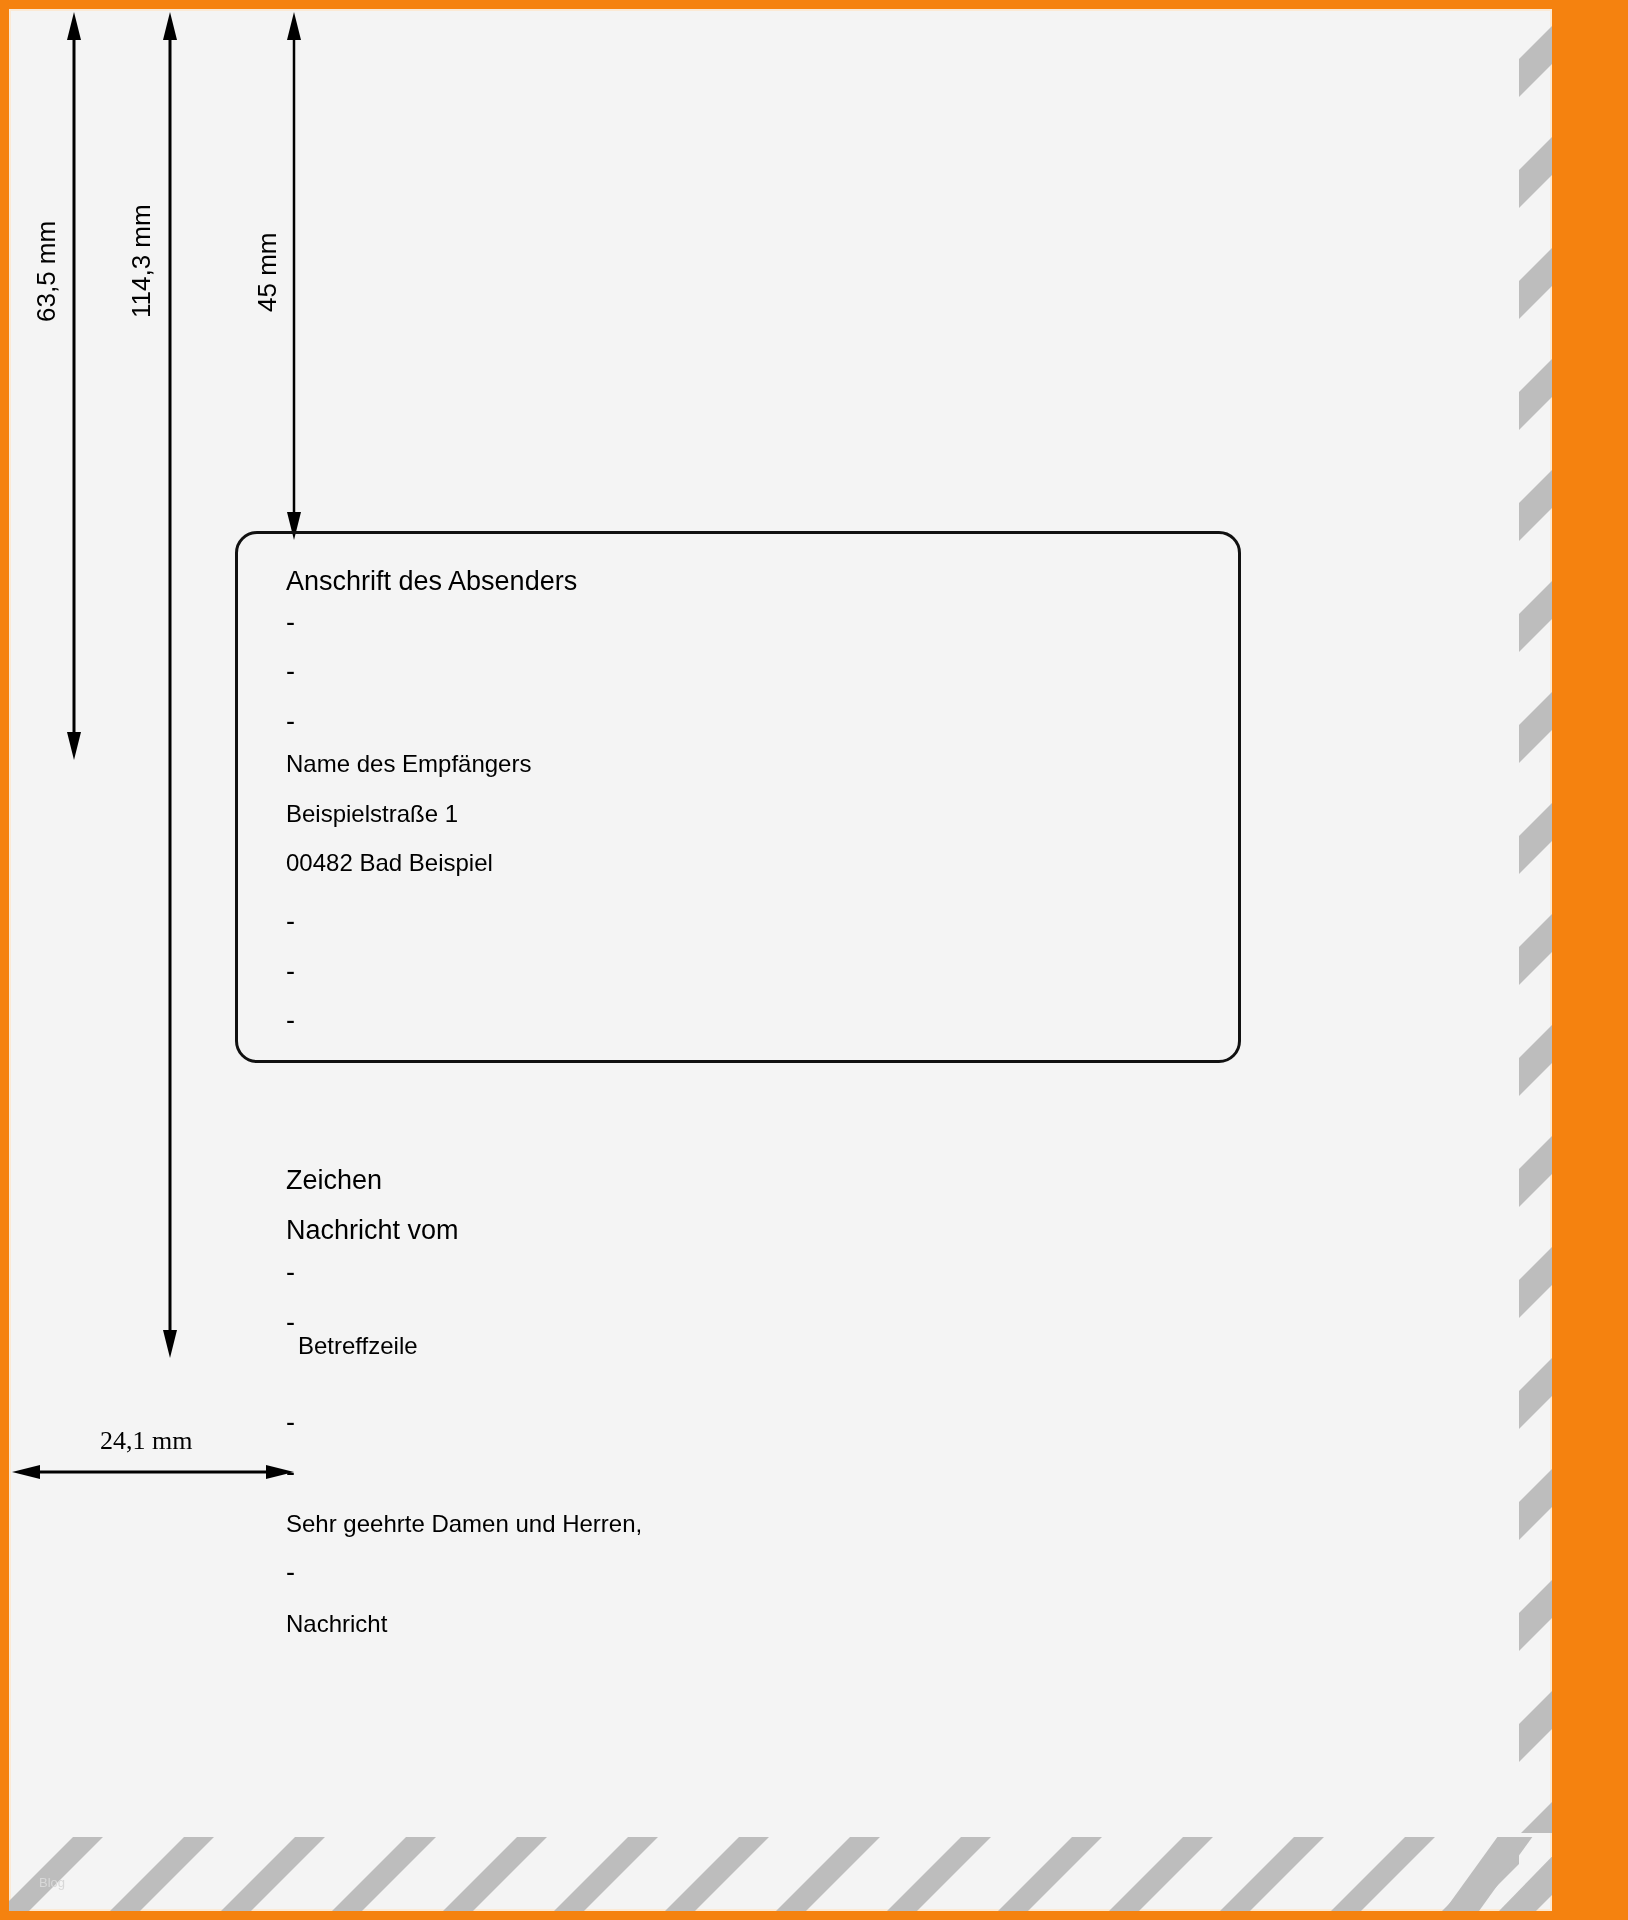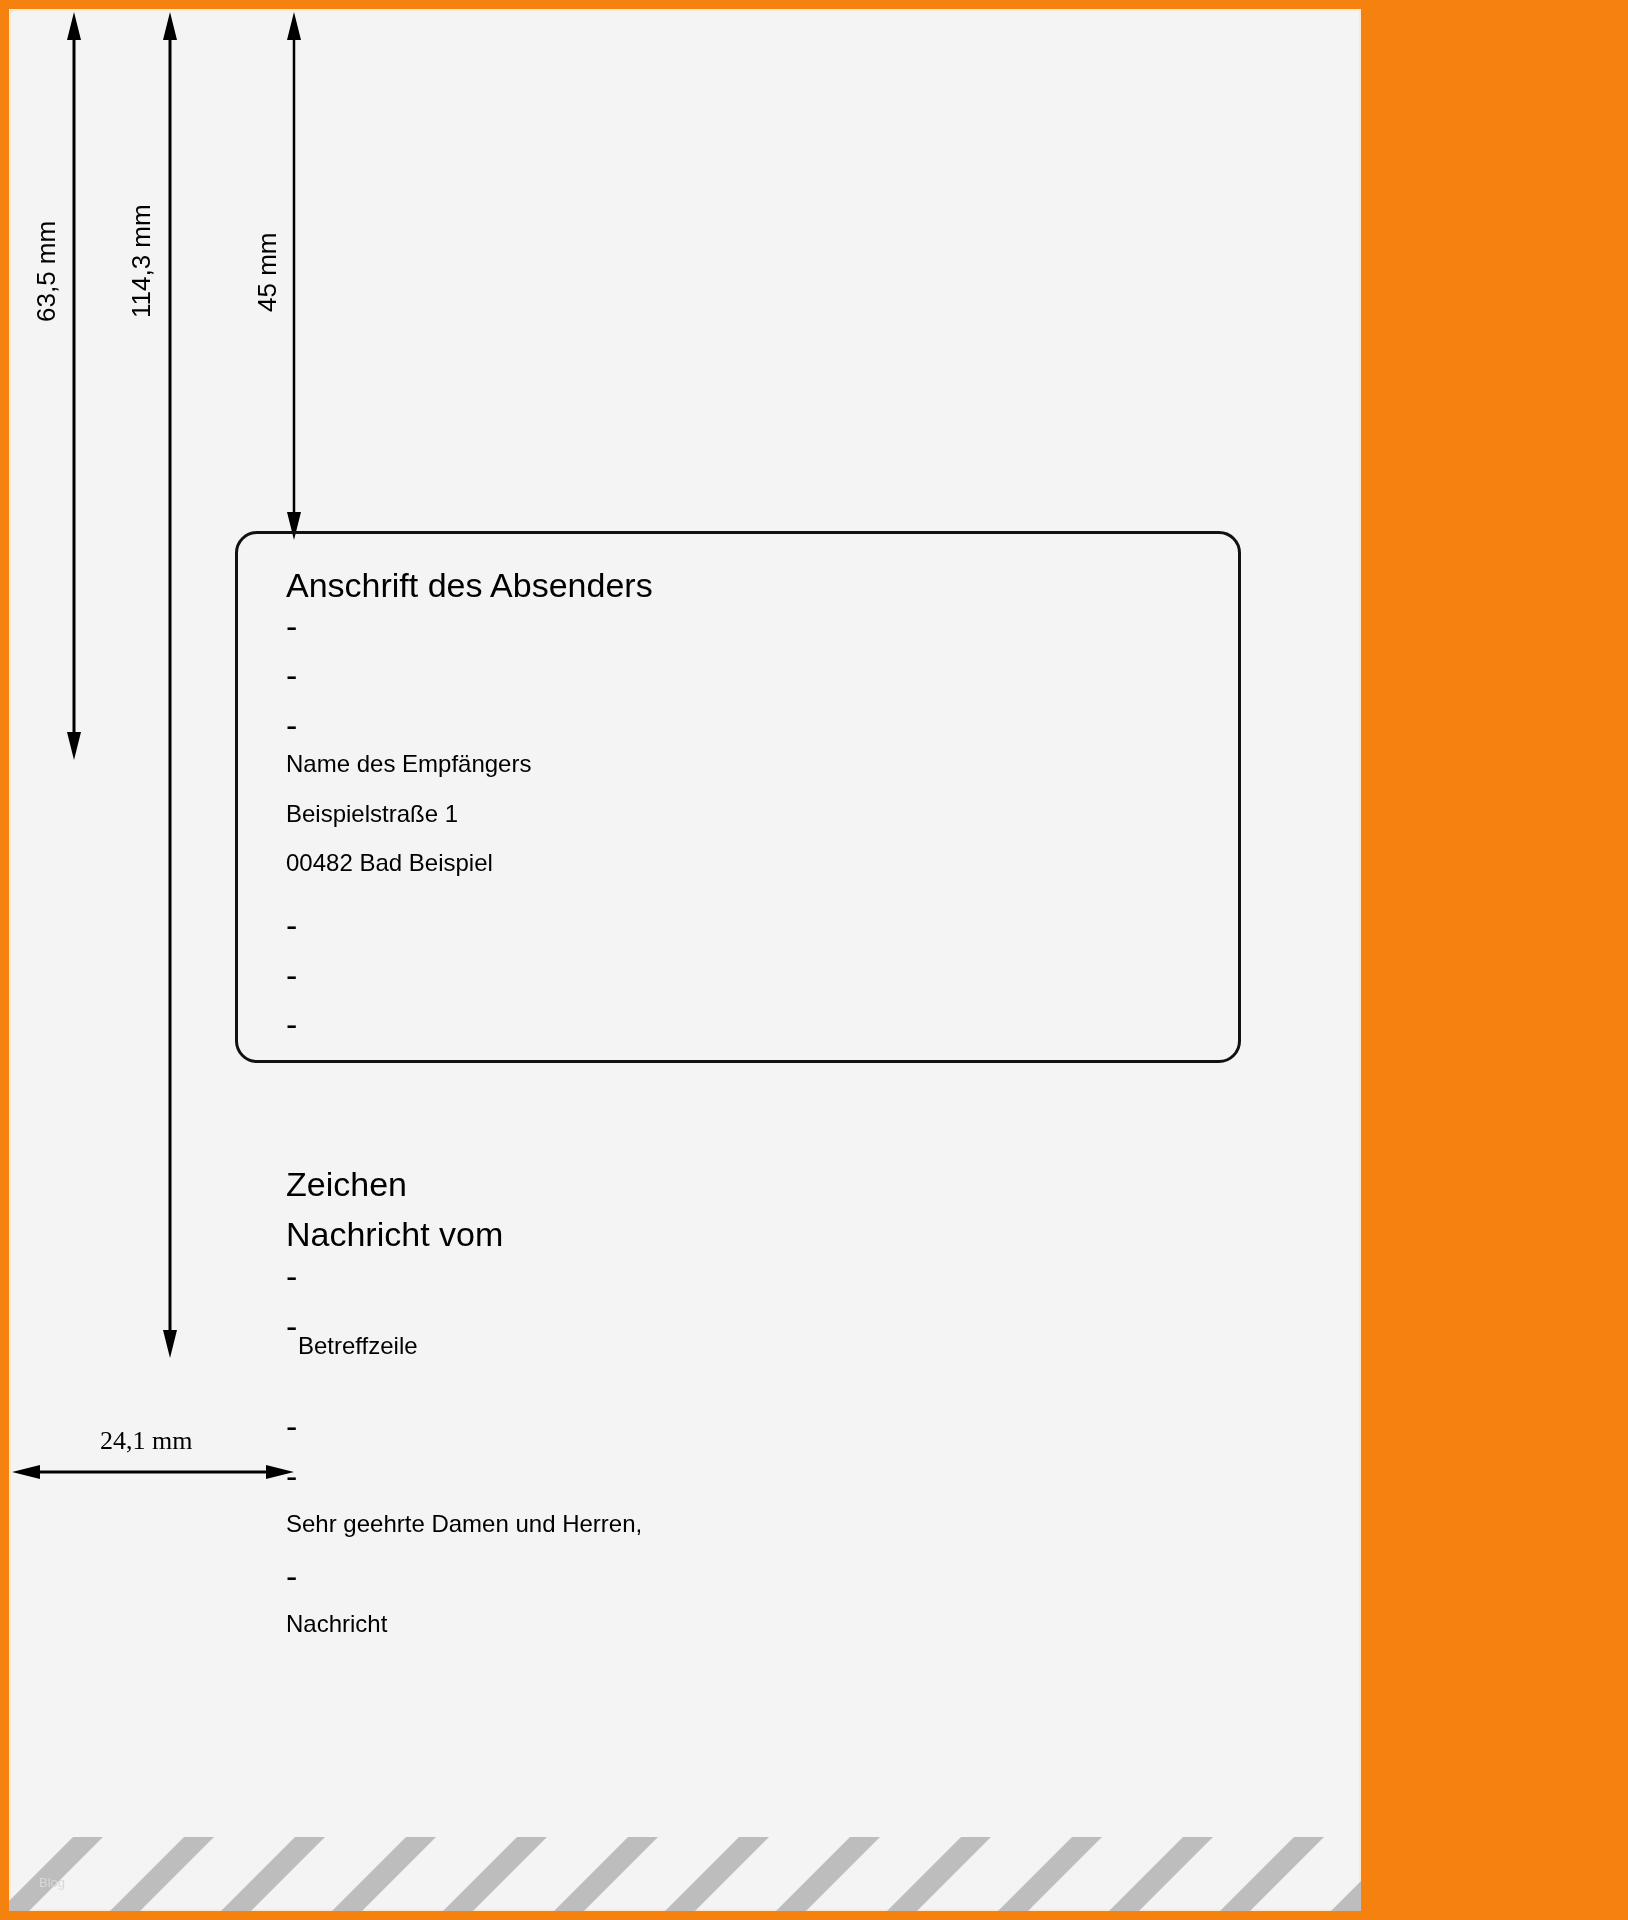--- a/index.html
+++ b/index.html
@@ -2,34 +2,34 @@
 <html><head>
 <meta charset="utf-8">
 <style>
   html, body { margin: 0; padding: 0; }
   body {
     width: 1628px; height: 1920px; position: relative; overflow: hidden;
     background: #f5820f;
     font-family: "Liberation Sans", sans-serif; color: #000;
   }
   .page {
-    position: absolute; left: 9px; top: 9px; width: 1352px; height: 1902px;
+    position: absolute; left: 9px; top: 9px; width: 1543px; height: 1902px;
     background: #f4f4f4; box-shadow: inset 0 0 0 2px #fbe9d4; overflow: hidden;
   }
   .stripes-right {
     position: absolute; left: 1510px; top: 0; width: 100px; height: 1824px;
     background: repeating-linear-gradient(135deg, transparent 0 56px, #bdbdbd 56px 80px, transparent 80px 111px);
     background-size: 100% 111px;
   }
   .stripes-right svg, .stripes-bottom svg { position: absolute; left: 0; top: 0; }
   .stripes-bottom {
     position: absolute; left: 0; top: 1828px; width: 1510px; height: 74px;
   }
   .txt { position: absolute; left: 286px; white-space: nowrap; line-height: 1; }
-  .sm { font-size: 34px; }
+  .sm { font-size: 27px; }
   .lg { font-size: 24px; }
   .dim-label { position: absolute; font-size: 26px; white-space: nowrap; line-height: 1; }
   .rot { transform-origin: left top; transform: rotate(-90deg); }
   .addr-box {
     position: absolute; left: 235px; top: 531px; width: 1006px; height: 532px;
     border: 3px solid #111; border-radius: 22px; box-sizing: border-box;
   }
   .watermark { position: absolute; left: 30px; top: 1866px; font-size: 13px; color: #d8d8d8; }
   svg.overlay { position: absolute; left: 0; top: 0; }
 </style>

